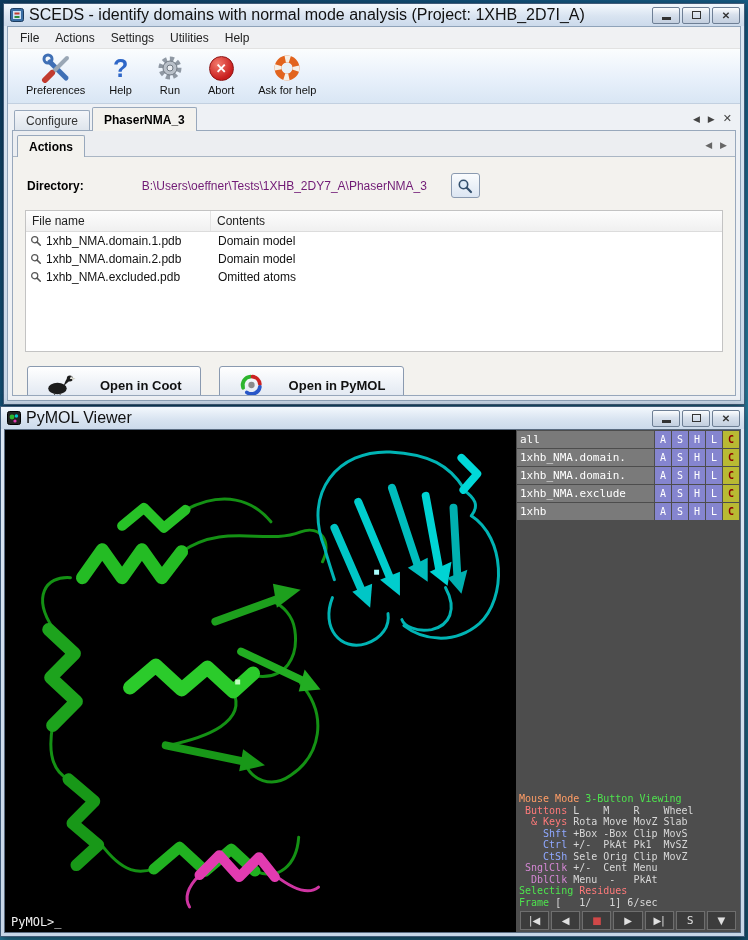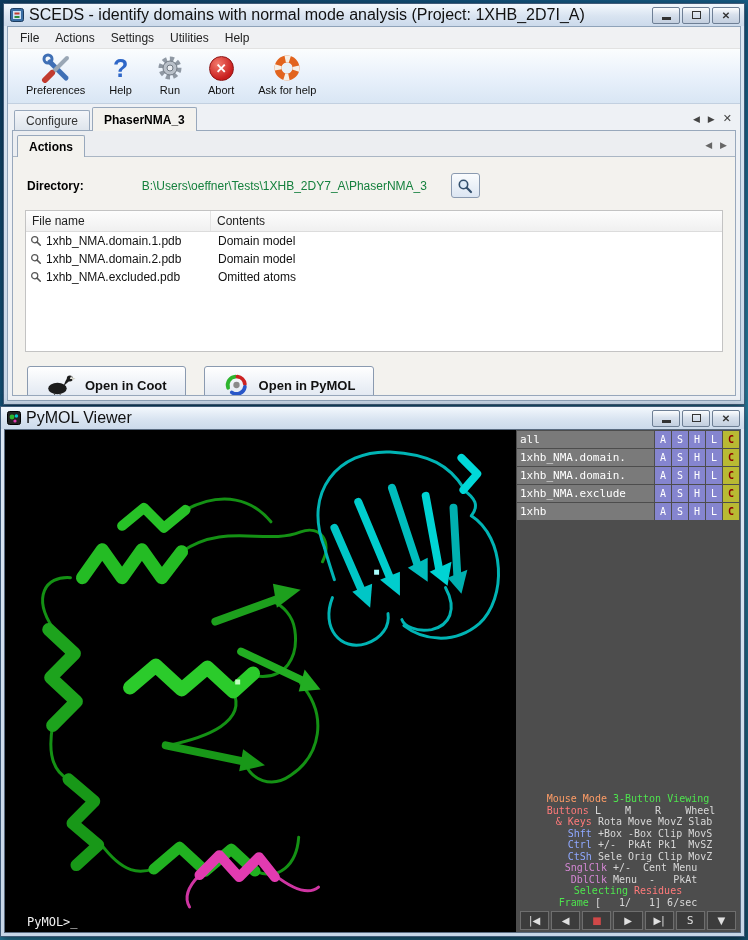--- a/index.html
+++ b/index.html
@@ -46,50 +46,50 @@
   .tabpage { flex:1; margin:0 4px 4px; margin-top:-1px; border:1px solid #98a8bc; background:#f3f2ee;
              display:flex; flex-direction:column; position:relative; z-index:2; overflow:hidden; }
   .subtabstrip { height:27px; display:flex; align-items:flex-end; padding:4px 8px 0 4px; background:#eceef1; border-bottom:1px solid #aab6c4; }
   .subtab { height:22px; padding:0 11px; display:flex; align-items:center; font-size:12px; font-weight:bold; color:#000;
             border:1px solid #98a8bc; border-bottom:none; border-radius:2px 2px 0 0; background:#f3f2ee; margin-bottom:-1px; }
   .subnav { margin-left:auto; display:flex; gap:8px; padding-bottom:6px; font-size:9px; color:#666; }
 
   .results { flex:1; display:flex; flex-direction:column; padding:8px 12px 0; }
   .dir-row { display:flex; align-items:center; padding:8px 2px 12px; font-size:12px; }
   .dir-label { font-weight:bold; margin-right:16px; }
-  .dir-value { color:#15803d;padding-left:42px; }
+  .dir-value { color:#701a75;padding-left:42px; }
   .search-btn { margin-left:24px; width:29px; height:25px; border:1px solid #8a9ab0; border-radius:3px;
                 background:linear-gradient(#fafcfe,#dce6f2); display:flex; align-items:center; justify-content:center; }
 
   .filetable { border:1px solid #c3c3c3; background:#fff; height:142px; display:flex; flex-direction:column; overflow:hidden; }
   .thead { display:flex; height:21px; background:linear-gradient(#fdfdfd,#f0f0f0); border-bottom:1px solid #dcdcdc; font-size:12px; color:#222; }
   .th { padding:3px 6px; }
   .col-file { width:185px; border-right:1px solid #e4e4e4; }
   .trow { display:flex; height:18px; align-items:center; font-size:12px; color:#111; }
   .td-file { width:185px; display:flex; align-items:center; gap:4px; padding-left:4px; overflow:hidden; }
   .td-contents { padding-left:7px; }
 
   .actions { display:flex; gap:18px; padding:14px 2px; }
-  .action-btn { height:38px; display:flex; align-items:center; gap:9px; padding:16px 18px; border:1px solid #8a9ab0; border-radius:3px;
+  .action-btn { height:38px; display:flex; align-items:center; gap:24px; padding:16px 18px; border:1px solid #8a9ab0; border-radius:3px;
                 background:linear-gradient(#ffffff,#e9eef5 60%,#dde5f0); font-size:13px; font-weight:bold; color:#111; }
 
   
   .win-pymol { left:0; top:406px; width:745px; height:531px; z-index:5; }
   .client-p { margin:0 3px 3px; border:1px solid #5a6b80; background:#000; height:calc(100% - 22px - 3px); display:flex; overflow:hidden; }
   .viewport { flex:1; position:relative; background:#000; overflow:hidden; }
-  .prompt { position:absolute; left:22px; bottom:3px; color:#f0f0f0; font-family:"DejaVu Sans Mono",monospace; font-size:12px; }
+  .prompt { position:absolute; left:6px; bottom:3px; color:#f0f0f0; font-family:"DejaVu Sans Mono",monospace; font-size:12px; }
 
   .sidep { width:224px; background:#4d4d4d; display:flex; flex-direction:column; padding:1px 1px 2px; font-family:"DejaVu Sans Mono",monospace;gap:16px; }
   .obj-row { display:flex; height:17px; margin-bottom:1px; flex:0 0 auto; }
   .obj-name { flex:1; background:#7a7a7a; color:#fff; font-size:11px; line-height:15px; padding:1px 3px; white-space:nowrap; overflow:hidden; }
   .obj-btn { width:16px; margin-left:1px; display:flex; align-items:center; justify-content:center; font-size:10px; color:#fff; cursor:default; }
   .btn-A,.btn-S,.btn-H,.btn-L { background:#8585cf; }
   .btn-C { background:#b9ba33; color:#8b0000; font-weight:bold; }
 
-  .bottom-block { margin-top:auto; padding:0 2px;text-align:center; }
+  .bottom-block { margin-top:auto; padding:0 2px; }
   .mp-line { font-size:10px; line-height:11.5px; white-space:pre; font-family:"DejaVu Sans Mono",monospace; }
   .c-o { color:#ff9d66; } .c-r { color:#ff7a7a; } .c-g { color:#4ee44e; }
   .c-b { color:#8fa8ff; } .c-m { color:#d387d3; } .c-w { color:#d8d8d8; }
   .playbar { display:flex; margin-top:3px; }
   .pb-btn { flex:1; height:19px; margin:0 1px; background:#3c3c3c; border:1px solid #6e6e6e; color:#e0e0e0;
             display:flex; align-items:center; justify-content:center; font-size:10px; font-family:"DejaVu Sans",sans-serif; }
 </style>
 </head>
 <body>
 

